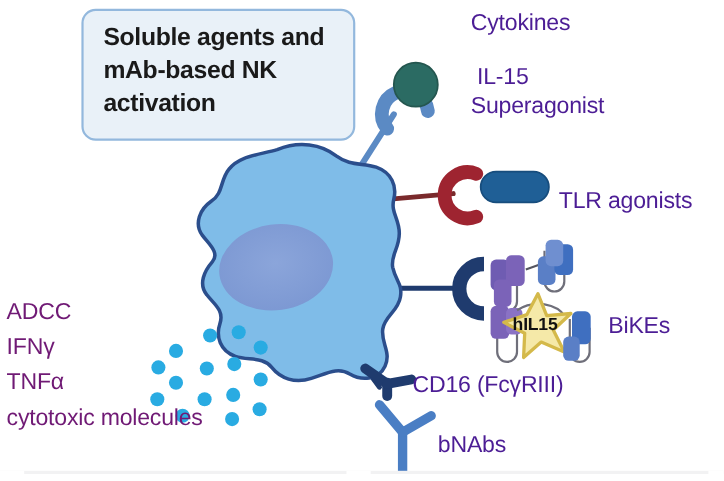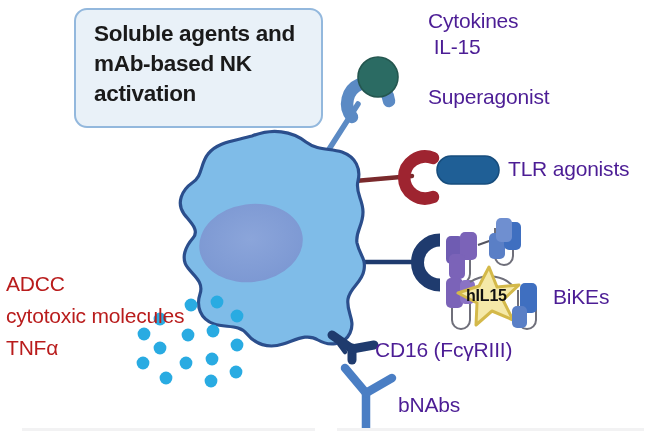--- a/index.html
+++ b/index.html
@@ -56,21 +56,21 @@
     font-weight: bold;
     color: #1a1a1a;
     line-height: 1.34;
     letter-spacing: -0.3px;
   }
   .left-stack {
     position: absolute;
     left: 6px;
     top: 268px;
     font-size: 21px;
-    color: #b91c1c;
+    color: #701a75;
     line-height: 1.53;
     letter-spacing: -0.2px;
   }
   .left-stack div { white-space: pre; }
   .bottom-strip {
     position: absolute;
     left: 0;
     top: 428px;
     width: 658px;
     height: 9px;
@@ -214,38 +214,39 @@
       <line x1="366" y1="434" x2="366" y2="392"></line>
       <line x1="366" y1="393" x2="345" y2="368"></line>
       <line x1="366" y1="393" x2="392" y2="378"></line>
     </g>
   </svg>
 
   <div class="title-box"></div>
   <div class="title-text">Soluble agents and mAb-based NK activation</div>
 
   <div class="lbl lbl-main" style="left:428px; top:8px;">Cytokines</div>
-  <div class="lbl lbl-main" style="left:428px; top:34px;"> IL-15</div>
+  <div class="lbl lbl-main" style="left:428px; top:57px;"> IL-15</div>
   <div class="lbl lbl-main" style="left:428px; top:84px;">Superagonist</div>
 
-  <div class="lbl lbl-main" style="left:508px; top:156px;">TLR agonists</div>
+  <div class="lbl lbl-main" style="left:508px; top:170px;">TLR agonists</div>
 
 
   <div class="lbl lbl-main" style="left:553px; top:284px;">BiKEs</div>
 
   <div class="lbl lbl-main" style="left:375px; top:337px;">CD16 (FcγRIII)</div>
 
   <div class="lbl lbl-main" style="left:398px; top:392px;">bNAbs</div>
 
   <div class="lbl" style="left:466px; top:286px; font-size:16px; font-weight:bold; color:#111;">hIL15</div>
 
   <div class="left-stack">
     <div>ADCC</div>
+    <div>IFNγ</div>
+    <div>TNFα</div>
     <div>cytotoxic molecules</div>
-    <div>TNFα</div>
   </div>
 
   <div class="bottom-strip"></div>
   <div class="strip-gap" style="left:0px;"></div>
   <div class="strip-gap" style="left:315px;"></div>
   <div class="strip-gap" style="left:644px;"></div>
 
 </div>
 
 </body></html>

